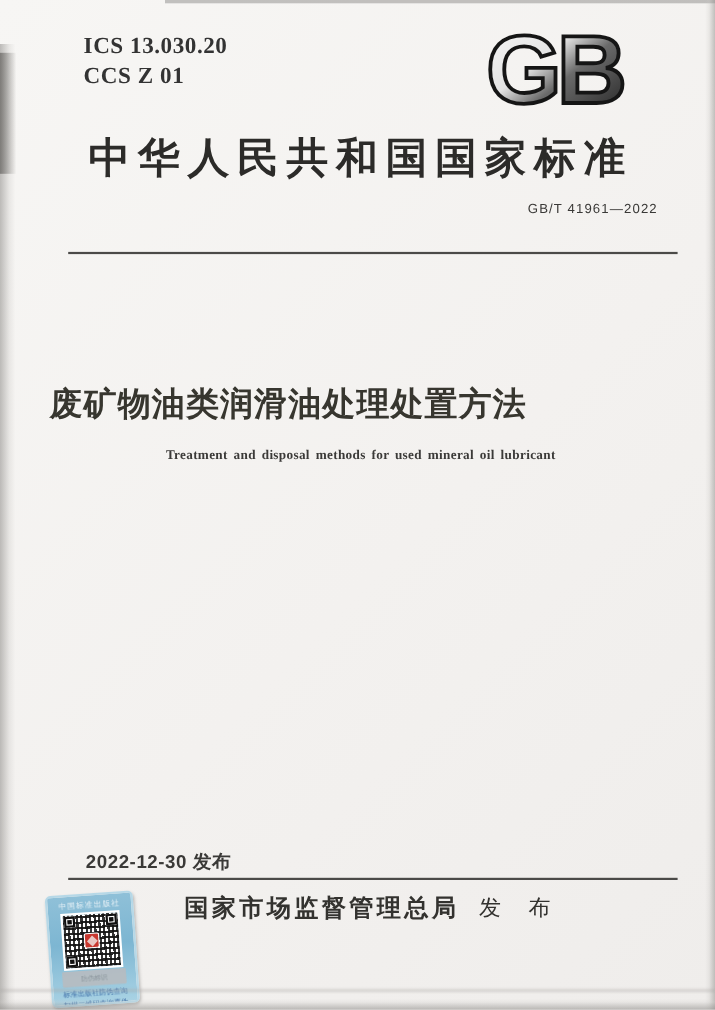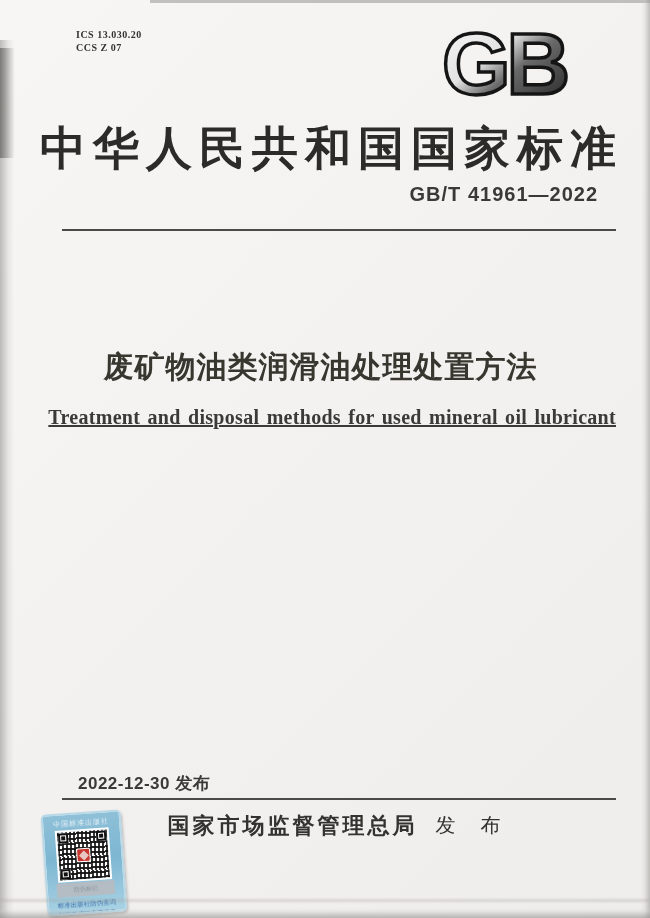--- a/index.html
+++ b/index.html
@@ -26,47 +26,47 @@
   .edge-right{right:0;top:0;bottom:0;width:9px;
     background:linear-gradient(270deg,rgba(150,148,145,.55),rgba(200,198,195,.25) 60%,rgba(255,255,255,0));}
   .edge-bottom{bottom:0;left:0;right:0;height:10px;
     background:linear-gradient(0deg,rgba(145,143,140,.6),rgba(200,198,195,.2) 70%,rgba(255,255,255,0));}
   .scan-streak{bottom:16px;left:0;right:0;height:3px;background:rgba(168,166,163,.35);filter:blur(1px);}
 
   .content{position:absolute;left:0;top:0;right:0;bottom:0;}
 
   .ics-block{
     position:absolute;left:76px;top:28px;
-    font-weight:bold;font-size:10px;line-height:1.3;letter-spacing:.5px;color:#333;
+    font-weight:bold;font-size:21px;line-height:1.3;letter-spacing:.5px;color:#333;
   }
   .gb-logo{position:absolute;top:22px;right:66px;width:160px;height:82px;text-align:right;}
 
   .header-title{
     position:absolute;left:40px;right:34px;top:118px;
-    text-align:center;font-weight:bold;font-size:46px;letter-spacing:7px;
+    text-align:center;font-weight:bold;font-size:38px;letter-spacing:7px;
     color:#2c2b29;white-space:nowrap;
   }
   .std-number{
     position:absolute;right:52px;top:183px;
     font-family:"Liberation Sans",sans-serif;
-    font-weight:bold;font-size:20px;letter-spacing:1px;color:#3a3937;
+    font-weight:normal;font-size:12px;letter-spacing:1px;color:#3a3937;
   }
   .rule{position:absolute;left:62px;right:34px;height:2px;background:#4b4a48;}
   .rule-top{top:229px;}
   .rule-bottom{top:798px;}
 
   .title-zh{
-    position:absolute;left:25px;right:34px;top:347px;
-    text-align:center;font-weight:bold;font-size:30px;letter-spacing:1px;
+    position:absolute;left:45px;right:34px;top:347px;
+    text-align:left;font-weight:bold;font-size:30px;letter-spacing:1px;
     color:#37362f;white-space:nowrap;
   }
   .title-en{
     position:absolute;left:40px;right:34px;top:406px;
-    text-align:right;font-weight:bold;font-size:20px;letter-spacing:.3px;
-    word-spacing:2px;color:#3b3a38;text-decoration:underline;
+    text-align:center;font-weight:bold;font-size:12px;letter-spacing:.3px;
+    word-spacing:2px;color:#3b3a38;
   }
 
   .dates-row{
     position:absolute;left:78px;right:40px;top:772px;
     display:flex;justify-content:space-between;
     font-family:"Liberation Sans",sans-serif;
     font-weight:bold;font-size:17px;color:#3a3937;letter-spacing:.5px;
   }
 
   .publisher-row{
@@ -121,21 +121,21 @@
   }
 </style>
 </head>
 <body>
 
 <div class="paper">
   <div class="content">
 
     <div class="ics-block">
       <div>ICS 13.030.20</div>
-      <div>CCS Z 07</div>
+      <div>CCS Z 01</div>
     </div>
 
     <div class="gb-logo">
       <svg width="160" height="82" viewBox="0 0 160 82">
         <defs>
           <linearGradient id="gbGrad" x1="0" y1="0" x2="1" y2="1">
             <stop offset="0" stop-color="#fbfbfb"></stop>
             <stop offset="0.40" stop-color="#e3e3e3"></stop>
             <stop offset="0.58" stop-color="#6a6a6a"></stop>
             <stop offset="1" stop-color="#1e1e1e"></stop>

